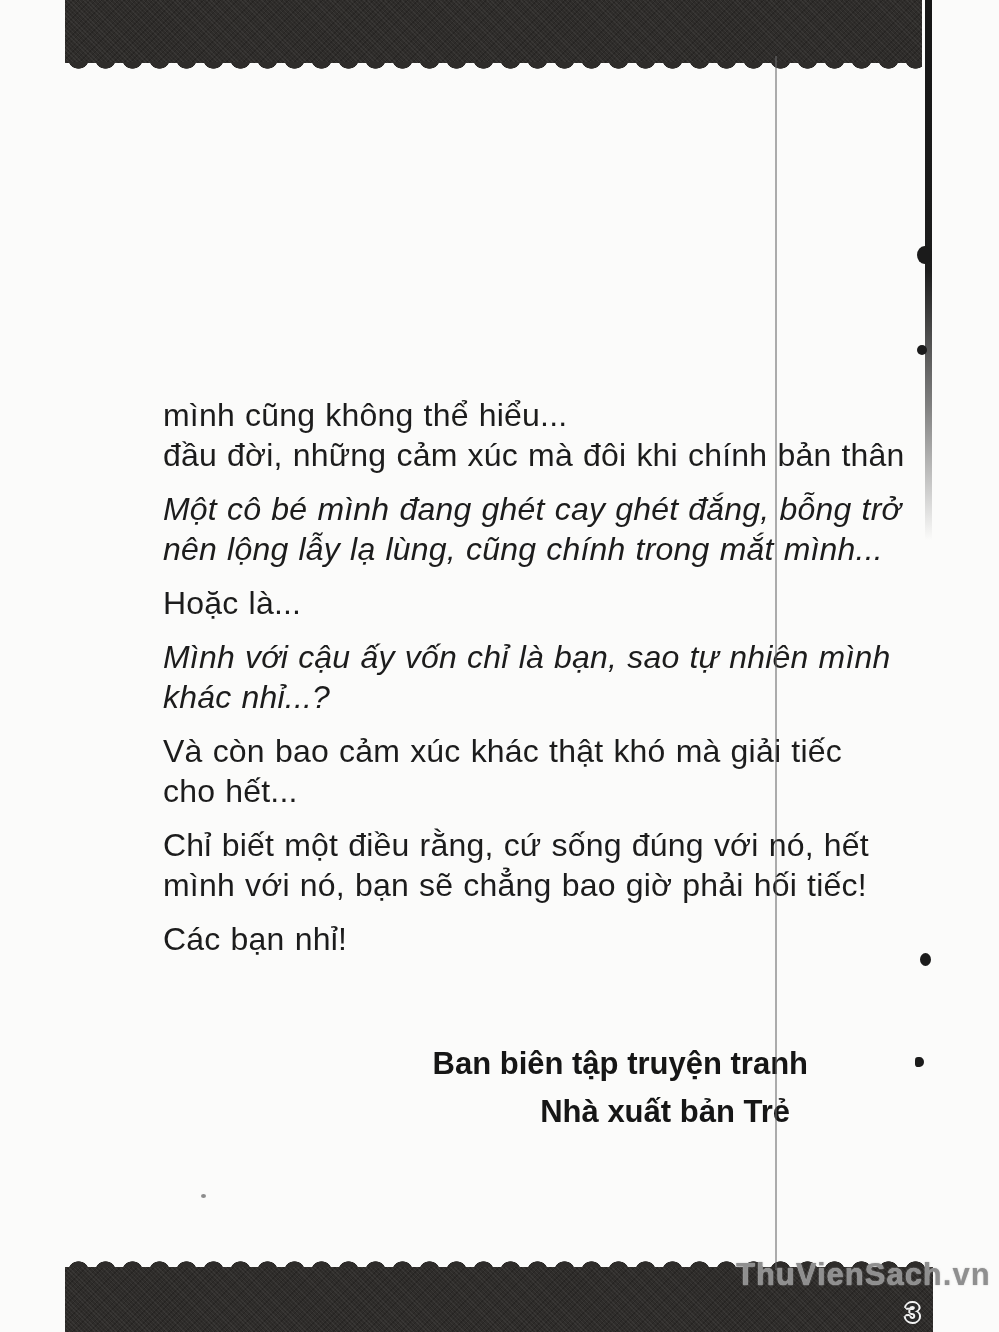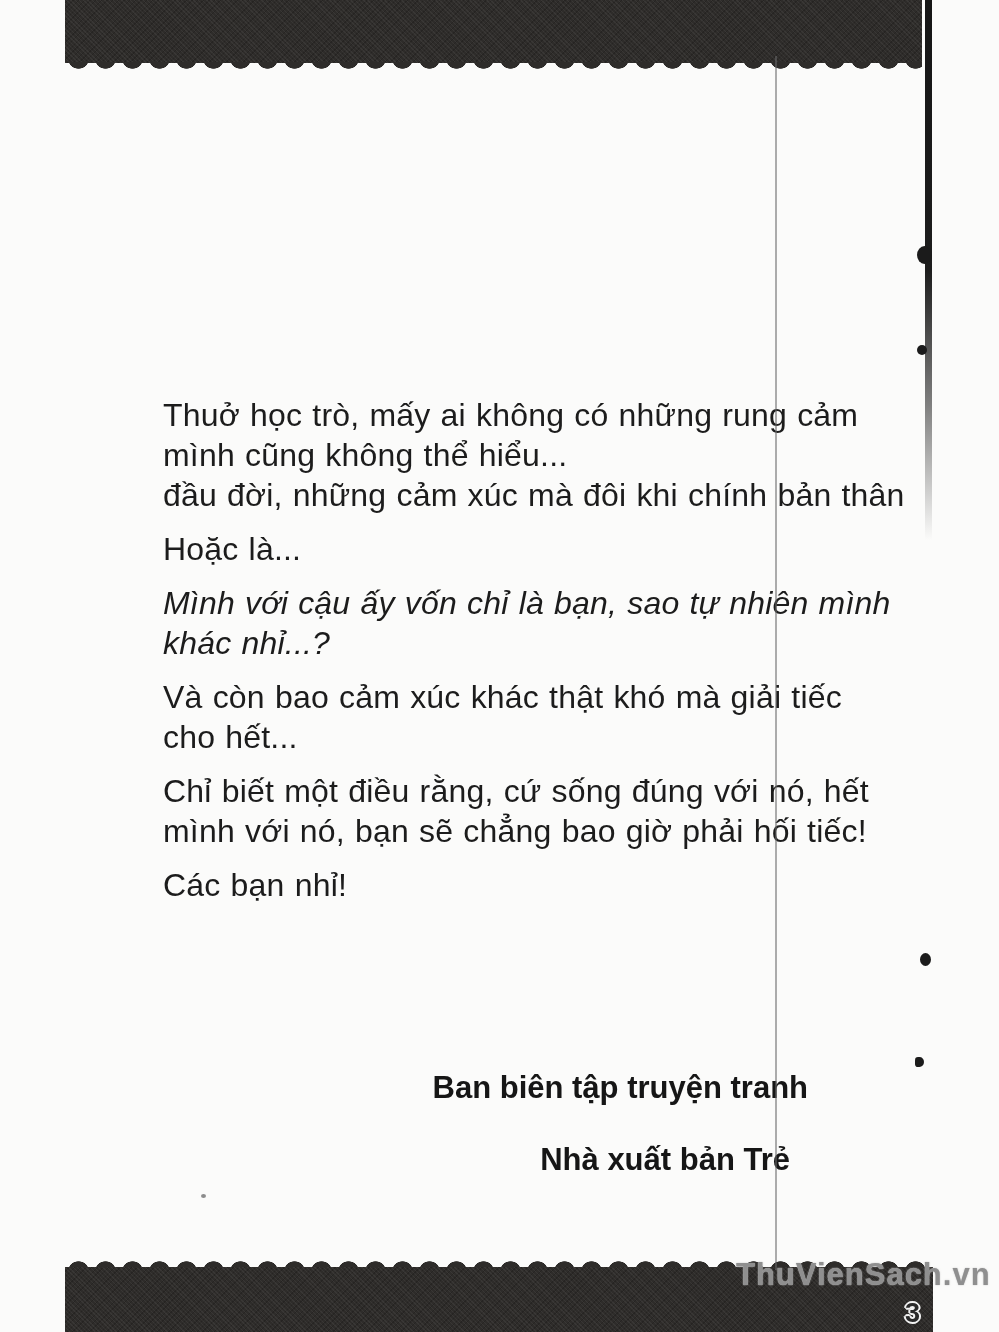--- a/index.html
+++ b/index.html
@@ -39,21 +39,21 @@
   .crease{position:absolute;left:775px;top:56px;width:2px;height:1214px;
     background:rgba(105,105,105,0.55);z-index:3;}
   
   .editorial{position:absolute;left:163px;top:395px;width:730px;z-index:2;
     color:#1c1c1c;font-size:32px;letter-spacing:0.2px;word-spacing:1px;}
   .para{margin:0 0 14px 0;}
   .para .tline{line-height:40px;white-space:nowrap;}
   .para.italic{font-style:italic;}
   .signature{position:absolute;left:163px;top:1040px;width:645px;z-index:2;
     text-align:right;color:#161616;font-weight:bold;font-size:31px;}
-  .signature .sig-line{line-height:48px;white-space:nowrap;margin-top:24px;}
+  .signature .sig-line{line-height:48px;white-space:nowrap;}
   .signature .sig-line:nth-child(2){padding-right:18px;text-align:right;}
   
   .watermark{position:absolute;left:736px;top:1257px;z-index:4;
     font-size:31px;letter-spacing:1px;color:#8f8f8f;font-weight:bold;
     text-shadow:0 0 1px #c4c4c4, 0 0 2px rgba(190,190,190,0.5);}
   .pagenum{position:absolute;left:905px;top:1298px;z-index:5;
     font-size:27px;font-weight:bold;color:#2a2a2a;
     text-shadow:-2px 0 0 #f2f2f2,2px 0 0 #f2f2f2,0 -2px 0 #f2f2f2,0 2px 0 #f2f2f2,
       -1px -1px 0 #f2f2f2,1px 1px 0 #f2f2f2,1px -1px 0 #f2f2f2,-1px 1px 0 #f2f2f2;}
 </style>
@@ -67,23 +67,26 @@
 <div class="right-strip"></div>
 <div class="blob blob-a"></div>
 <div class="blob blob-b"></div>
 <div class="blob blob-c"></div>
 <div class="blob blob-d"></div>
 <div class="speck"></div>
 <div class="crease"></div>
 
 <div class="editorial">
   <div class="para">
-    <div class="tline">Thuở học trò, mấy ai không có những rung cảm</div>
     <div class="tline">mình cũng không thể hiểu...</div>
     <div class="tline">đầu đời, những cảm xúc mà đôi khi chính bản thân</div>
+  </div>
+  <div class="para italic">
+    <div class="tline">Một cô bé mình đang ghét cay ghét đắng, bỗng trở</div>
+    <div class="tline">nên lộng lẫy lạ lùng, cũng chính trong mắt mình...</div>
   </div>
   <div class="para">
     <div class="tline">Hoặc là...</div>
   </div>
   <div class="para italic">
     <div class="tline">Mình với cậu ấy vốn chỉ là bạn, sao tự nhiên mình</div>
     <div class="tline">khác nhỉ...?</div>
   </div>
   <div class="para">
     <div class="tline">Và còn bao cảm xúc khác thật khó mà giải tiếc</div>

